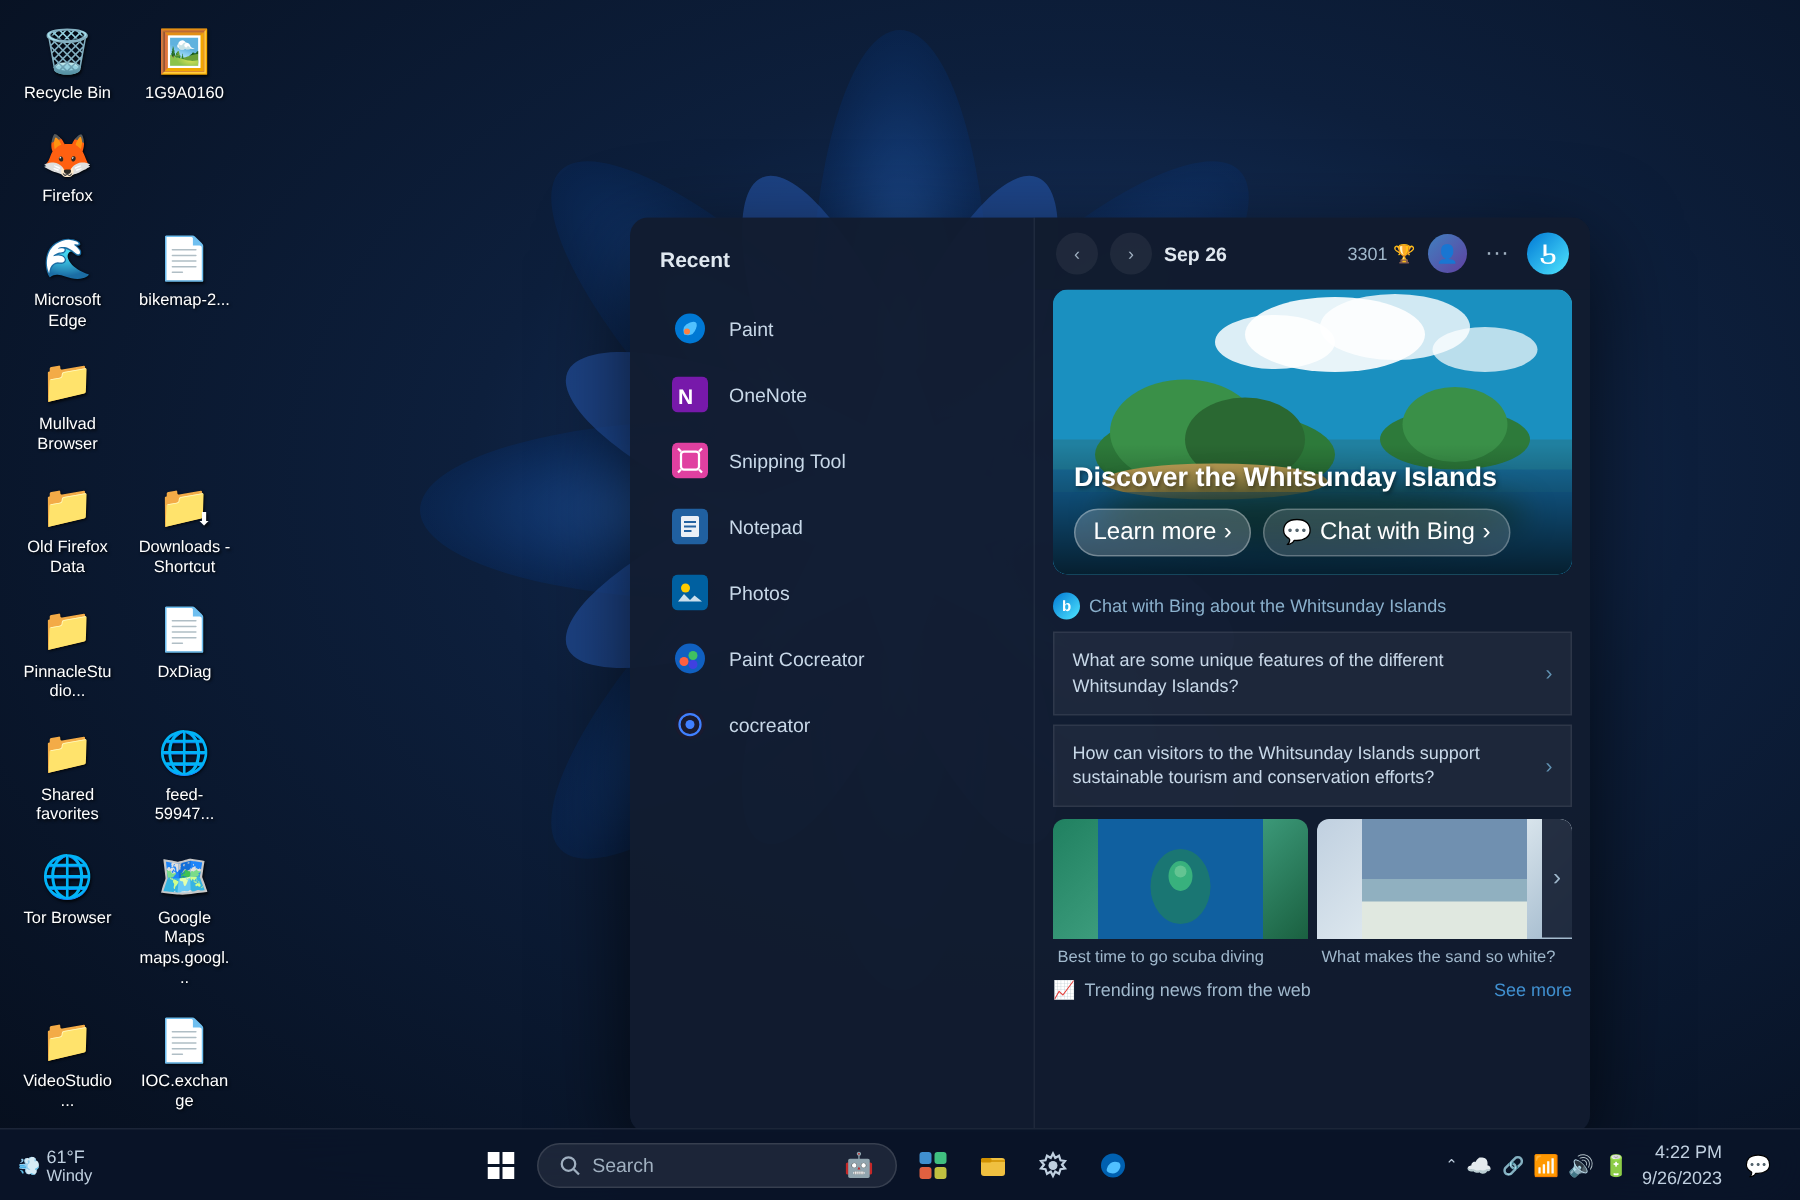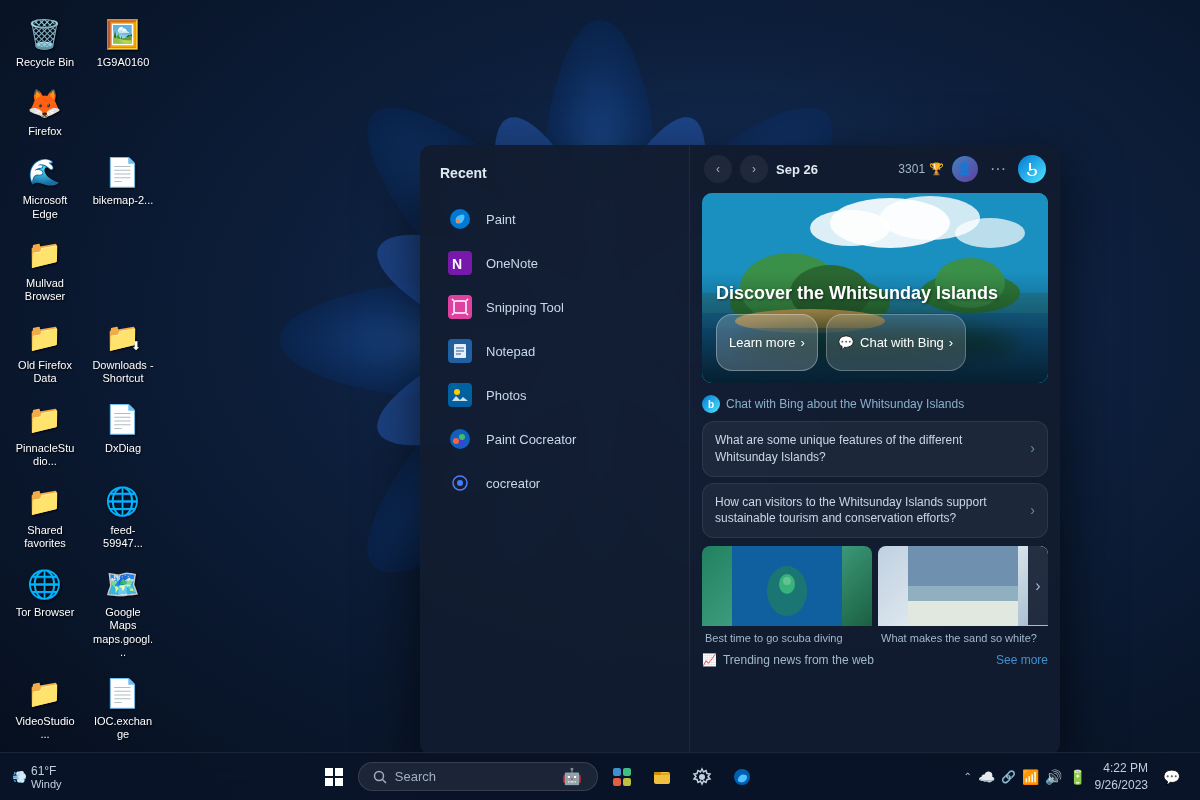--- a/index.html
+++ b/index.html
@@ -317,23 +317,23 @@
       font-weight: 700;
       color: white;
       margin-bottom: 10px;
       text-shadow: 1px 1px 3px rgba(0,0,0,0.5);
     }
     .card-buttons {
       display: flex;
       gap: 8px;
     }
     .card-btn {
-      padding: 20px 12px;
+      padding: 5px 12px;
       border-radius: 16px;
-      font-size: 13px;
+      font-size: 16px;
       cursor: pointer;
       display: flex;
       align-items: center;
       gap: 5px;
     }
     .card-btn-learn {
       background: rgba(255,255,255,0.2);
       color: white;
       border: 1px solid rgba(255,255,255,0.3);
     }
@@ -351,21 +351,21 @@
       font-size: 12px;
       color: #8ab0cc;
       margin-bottom: 8px;
       display: flex;
       align-items: center;
       gap: 6px;
     }
     .bing-chat-item {
       background: rgba(255,255,255,0.05);
       border: 1px solid rgba(255,255,255,0.08);
-      border-radius: 12px;
+      border-radius: 0;
       padding: 10px 12px;
       margin-bottom: 6px;
       display: flex;
       align-items: center;
       justify-content: space-between;
       cursor: pointer;
       color: #c8d8e8;
       font-size: 12px;
       line-height: 1.4;
     }

